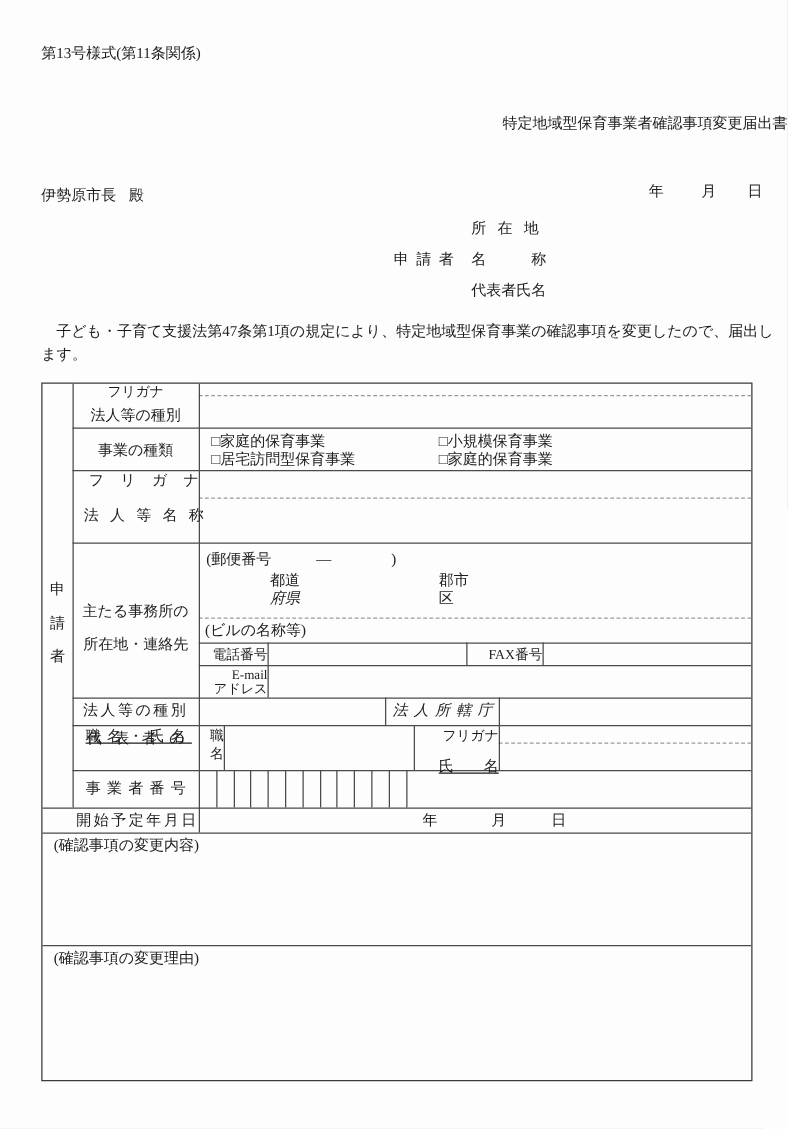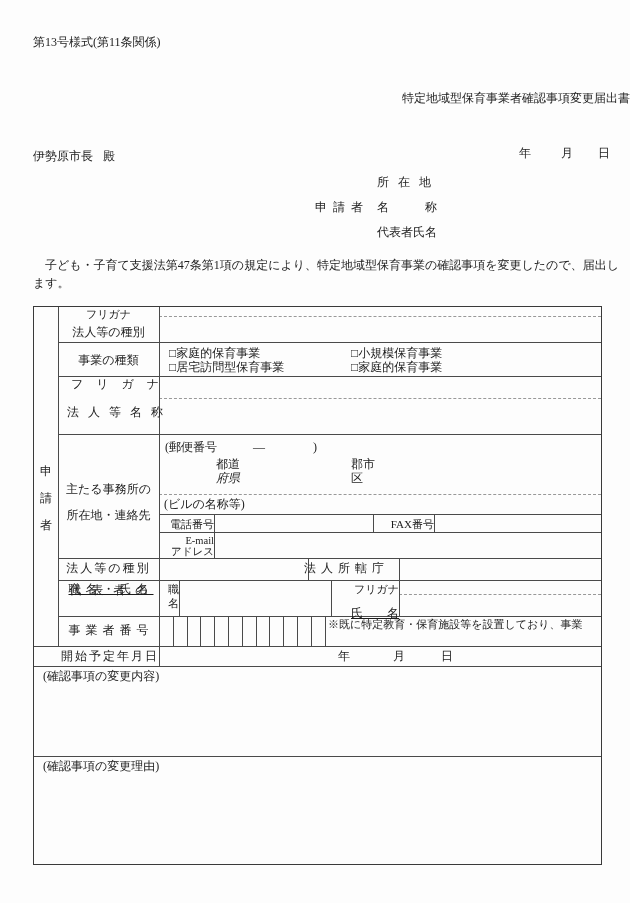--- a/index.html
+++ b/index.html
@@ -115,31 +115,30 @@
     <div class="t" style="left:182px;top:165px;font-style:italic;">府県</div>
     <div class="t" style="left:317px;top:151px;">郡市</div>
     <div class="t" style="left:317px;top:165px;">区</div>
     <div class="t" style="left:130px;top:191px;">(ビルの名称等)</div>
     <div class="t f11 ctr" style="left:125px;top:211px;width:55px;">電話番号</div>
     <div class="t f11 ctr" style="left:339px;top:211px;width:61px;">FAX番号</div>
     <div class="t f10 ctr" style="left:125px;top:228px;width:55px;">E-mail</div>
     <div class="t f10 ctr" style="left:125px;top:239px;width:55px;">アドレス</div>
 
     <div class="t lab" style="top:255px;letter-spacing:2px;">法人等の種別</div>
-    <div class="t ctr" style="left:264px;top:255px;width:91px;letter-spacing:5px;text-indent:5px;">法人所轄庁</div>
+    <div class="t ctr" style="left:274px;top:255px;width:91px;letter-spacing:5px;text-indent:5px;font-style:italic;">法人所轄庁</div>
 
     <div class="t lab" style="top:277px;letter-spacing:10px;text-indent:10px;">代表者の</div>
     <div class="t lab" style="top:276px;letter-spacing:5px;text-indent:5px;text-decoration:underline;">職名・氏名</div>
     <div class="t f11 ctr" style="left:125px;top:276px;width:20px;">職</div>
     <div class="t f11 ctr" style="left:125px;top:290px;width:20px;">名</div>
     <div class="t f11 ctr" style="left:297px;top:276px;width:68px;">フリガナ</div>
     <div class="t ctr" style="left:297px;top:300px;width:68px;text-decoration:underline;">氏　　名</div>
 
     <div class="t lab" style="top:317px;letter-spacing:5px;text-indent:5px;">事業者番号</div>
-    <div class="t f11" style="left:294px;top:311px;">※既に特定教育・保育施設等を設置しており、事業</div>
 
     <div class="t ctr" style="left:0;top:343px;width:125px;letter-spacing:2px;">開始予定年月日</div>
     <div class="t" style="left:304px;top:343px;">年</div>
     <div class="t" style="left:359px;top:343px;">月</div>
     <div class="t" style="left:407px;top:343px;">日</div>
 
     <div class="t" style="left:9px;top:363px;">(確認事項の変更内容)</div>
     <div class="t" style="left:9px;top:453px;">(確認事項の変更理由)</div>
 
   </div>

